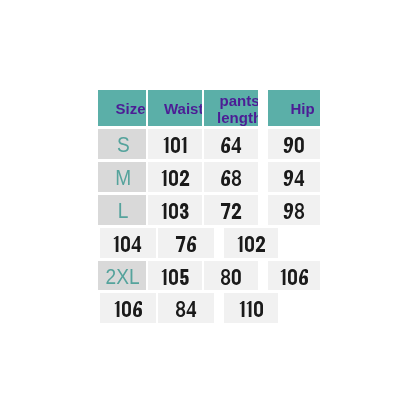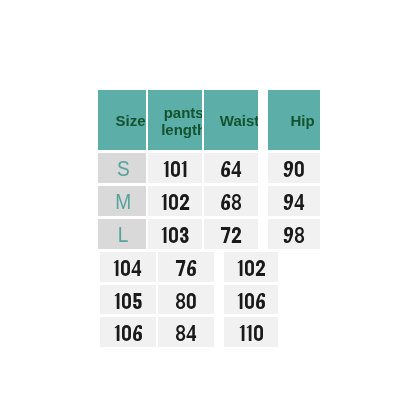--- a/index.html
+++ b/index.html
@@ -23,24 +23,24 @@
   }
   .row { display: flex; }
   .cell {
     display: flex;
     align-items: center;
     justify-content: center;
     box-sizing: border-box;
     overflow: hidden;
   }
   .header-row .cell {
-    height: 60px;
+    height: 36px;
     padding-left: 17px;
     background: #5bafa8;
-    color: #14532d;
+    color: #4c1d95;
     font-weight: bold;
     font-size: 15px;
     line-height: 17px;
     text-align: center;
   }
   .data-row { margin-top: 3px; }
   .data-row .cell {
     height: 29.9px;
     background: #f1f1f1;
   }
@@ -72,29 +72,29 @@
   svg.num path { fill: #1a1a1a; }
 </style>
 </head>
 <body>
 
 <div id="size-chart" data-name="size-chart">
   <div class="row header-row" data-name="header-row">
     <div class="cell w-size" data-name="header-cell-size">
       <span data-name="header-label-size">Size</span>
     </div>
+    <div class="cell w-waist" data-name="header-cell-waist">
+      <span data-name="header-label-waist">Waist</span>
+    </div>
     <div class="cell w-len" data-name="header-cell-pants-length">
       <span data-name="header-label-pants-length">
         <span data-name="header-pants-line1">pants</span><br data-name="line-break">
         <span data-name="header-pants-line2">length</span>
       </span>
     </div>
-    <div class="cell w-waist" data-name="header-cell-waist">
-      <span data-name="header-label-waist">Waist</span>
-    </div>
     <div class="cell w-hip" data-name="header-cell-hip">
       <span data-name="header-label-hip">Hip</span>
     </div>
   </div>
   <div id="rows-host" data-name="table-body">
       <div class="row data-row" data-name="table-row">
         <div class="cell w-size size-cell" data-name="cell-size">
           <span class="size-label" data-name="size-label">S</span>
         </div>
         <div class="cell w-len" data-name="cell-pants-length">
@@ -181,20 +181,23 @@
         </div>
         <div class="cell w-hip" data-name="cell-hip">
           <svg class="num" data-name="number-glyphs" width="28.80" height="16.00" viewBox="0 0 180 100">
             <path d="M3 17L24 0L34 0L34 100L17 100L17 15L8 21Z" data-name="digit-1-glyph" transform="translate(0,0)"></path>
             <path d="M34 0C49 0 62 11 62 26L62 74C62 89 49 100 34 100C19 100 6 89 6 74L6 26C6 11 19 0 34 0ZM34 17C28 17 23 21 23 28L23 72C23 79 28 83 34 83C40 83 45 79 45 72L45 28C45 21 40 17 34 17Z" data-name="digit-0-glyph" transform="translate(44,0)"></path>
             <path d="M35 0C51 0 63 10 63 27C63 38 58 48 48 59L29 82L64 82L64 100L6 100L6 86L32 54C39 45 44 37 44 28C44 22 41 17 35 17C29 17 25 22 25 30L25 38L7 38L7 29C7 10 19 0 35 0Z" data-name="digit-2-glyph" transform="translate(112,0)"></path>
           </svg>
         </div>
       </div>
       <div class="row data-row" data-name="table-row">
+        <div class="cell w-size size-cell" data-name="cell-size">
+          <span class="size-label" data-name="size-label">2XL</span>
+        </div>
         <div class="cell w-len" data-name="cell-pants-length">
           <svg class="num" data-name="number-glyphs" width="28.80" height="16.00" viewBox="0 0 180 100">
             <path d="M3 17L24 0L34 0L34 100L17 100L17 15L8 21Z" data-name="digit-1-glyph" transform="translate(0,0)"></path>
             <path d="M34 0C49 0 62 11 62 26L62 74C62 89 49 100 34 100C19 100 6 89 6 74L6 26C6 11 19 0 34 0ZM34 17C28 17 23 21 23 28L23 72C23 79 28 83 34 83C40 83 45 79 45 72L45 28C45 21 40 17 34 17Z" data-name="digit-0-glyph" transform="translate(44,0)"></path>
             <path d="M10.4 0L58.5 0L58.5 18L28.6 18L28.6 41C31.8 38 36.1 37 41.4 37C53.2 37 60.7 46 60.7 63L60.7 75C60.7 90 48.9 100 33.9 100C18.9 100 7.2 90 7.2 75L7.2 69L26.4 69L26.4 75C26.4 80 29.6 84 33.9 84C39.3 84 41.4 80 41.4 75L41.4 63C41.4 58 39.3 54 33.9 54C29.6 54 26.4 56 25.4 60L10.4 60Z" data-name="digit-5-glyph" transform="translate(112,0)"></path>
           </svg>
         </div>
         <div class="cell w-waist" data-name="cell-waist">
           <svg class="num" data-name="number-glyphs" width="21.76" height="16.00" viewBox="0 0 136 100">
             <path d="M35 0C50 0 62 10 62 26C62 36 58 44 50 48C58 53 64 61 64 73C64 89 51 100 35 100C19 100 6 89 6 73C6 61 12 53 20 48C12 44 8 36 8 26C8 10 20 0 35 0ZM35 12C27 12 21 18 21 27C21 36 27 42 35 42C43 42 49 36 49 27C49 18 43 12 35 12ZM35 55C27 55 21 61 21 70C21 80 27 87 35 87C43 87 49 80 49 70C49 61 43 55 35 55Z" data-name="digit-8-glyph" transform="translate(0,0)"></path>

